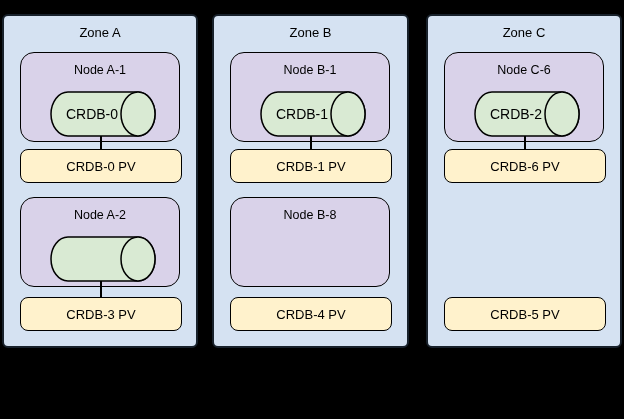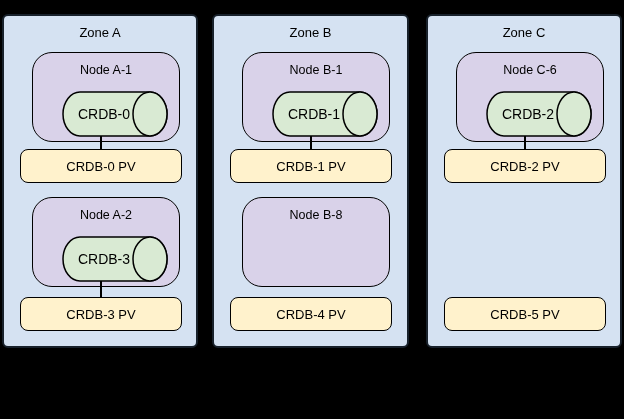--- a/index.html
+++ b/index.html
@@ -29,26 +29,26 @@
     top: 9px;
     left: 0;
     width: 100%;
     text-align: center;
     font-size: 13px;
     color: #000;
   }
 
   .node {
     position: absolute;
-    left: 28px;
-    width: 148px;
+    left: 16px;
+    width: 160px;
     height: 90px;
     background: var(--node_fill, #d9d2e9);
     border: 1.5px solid var(--shape_border, #000);
-    border-radius: 20px;
+    border-radius: 14px;
   }
 
   .node-title {
     position: absolute;
     top: 10px;
     left: 0;
     width: 100%;
     text-align: center;
     font-size: 12.5px;
     color: #000;
@@ -137,21 +137,20 @@
       <span>CRDB-0 PV</span>
     </div>
 
     <div class="node row2">
       <div class="node-title">Node A-2</div>
       <div class="pod">
         <svg width="106" height="46" viewBox="0 0 106 46">
           <path class="cyl-body" d="M 18 1 L 88 1 A 17 22 0 0 1 88 45 L 18 45 A 17 22 0 0 1 18 1 Z"></path>
           <ellipse class="cyl-cap" cx="88" cy="23" rx="17" ry="22"></ellipse>
         </svg>
-        <span class="pod-label">CRDB-3</span>
       </div>
     </div>
     <div class="connector c2"></div>
     <div class="pv row2">
       <span>CRDB-3 PV</span>
     </div>
   </div>
 
   <div class="zone zone-b">
     <div class="zone-title">Zone B</div>
@@ -187,21 +186,21 @@
       <div class="pod">
         <svg width="106" height="46" viewBox="0 0 106 46">
           <path class="cyl-body" d="M 18 1 L 88 1 A 17 22 0 0 1 88 45 L 18 45 A 17 22 0 0 1 18 1 Z"></path>
           <ellipse class="cyl-cap" cx="88" cy="23" rx="17" ry="22"></ellipse>
         </svg>
         <span class="pod-label">CRDB-2</span>
       </div>
     </div>
     <div class="connector c1"></div>
     <div class="pv row1">
-      <span>CRDB-2 PV</span>
+      <span>CRDB-6 PV</span>
     </div>
 
     <div class="pv row2">
       <span>CRDB-5 PV</span>
     </div>
   </div>
 
 </div>
 
 </body></html>

